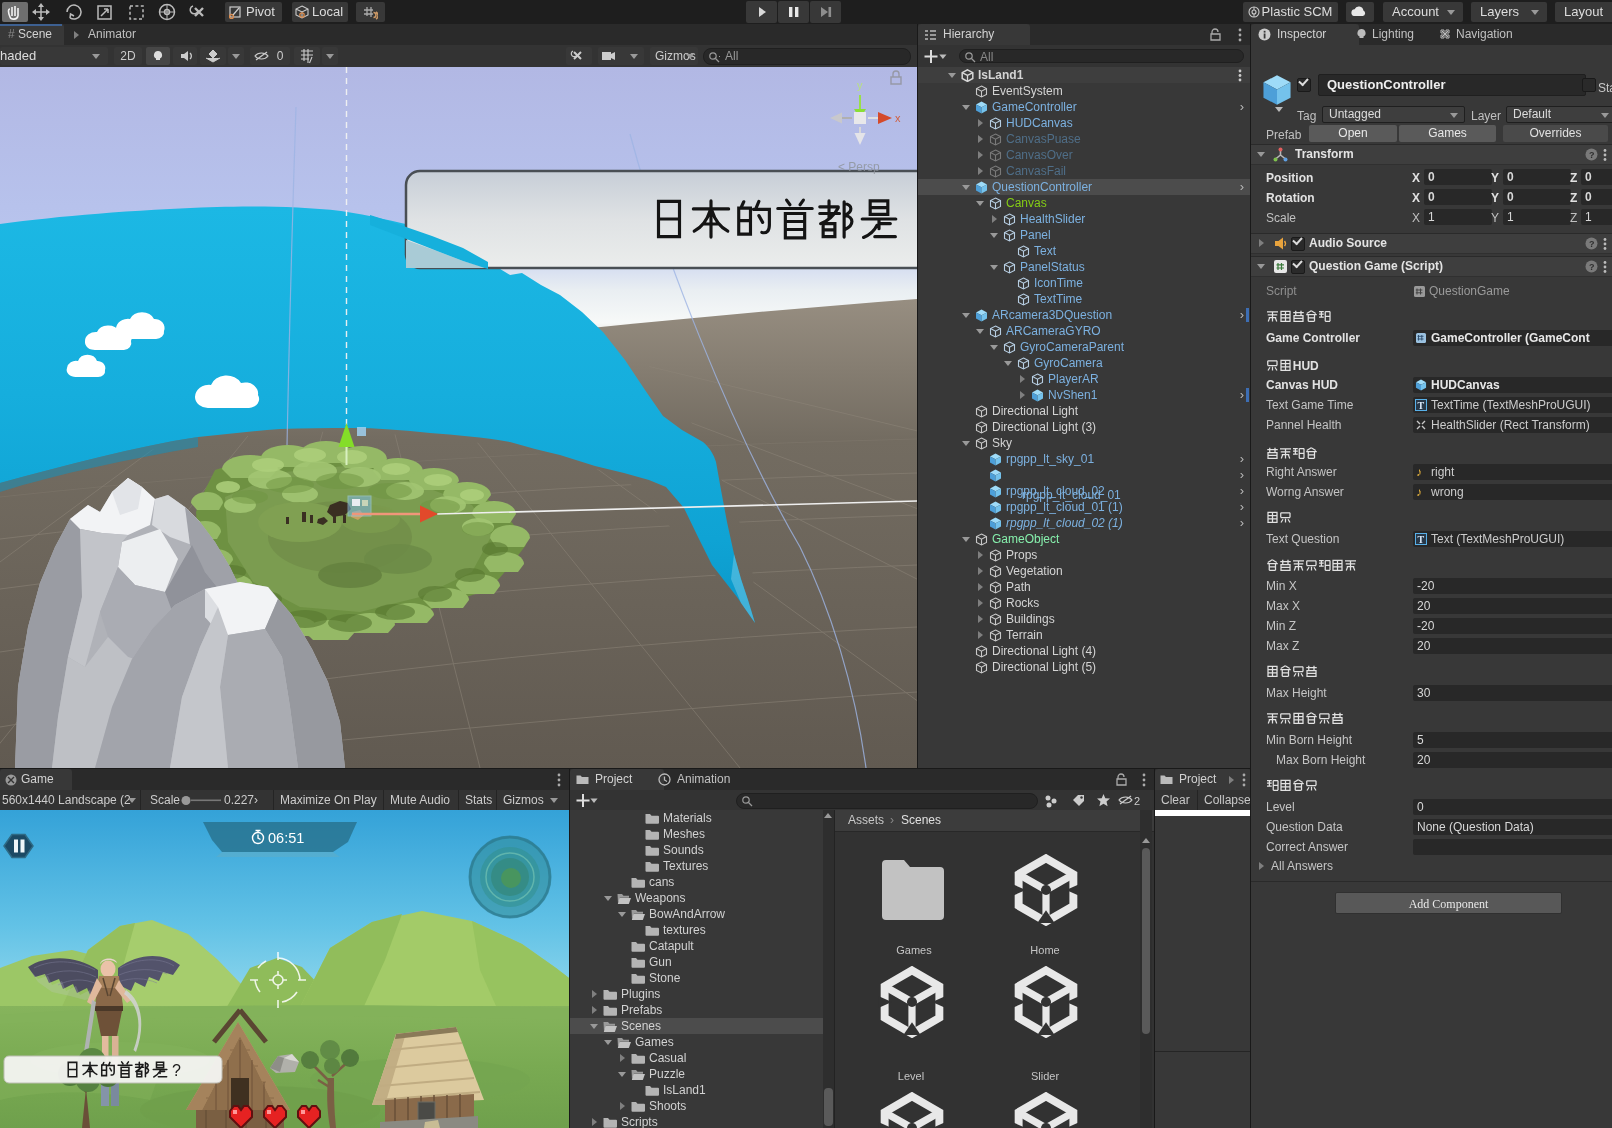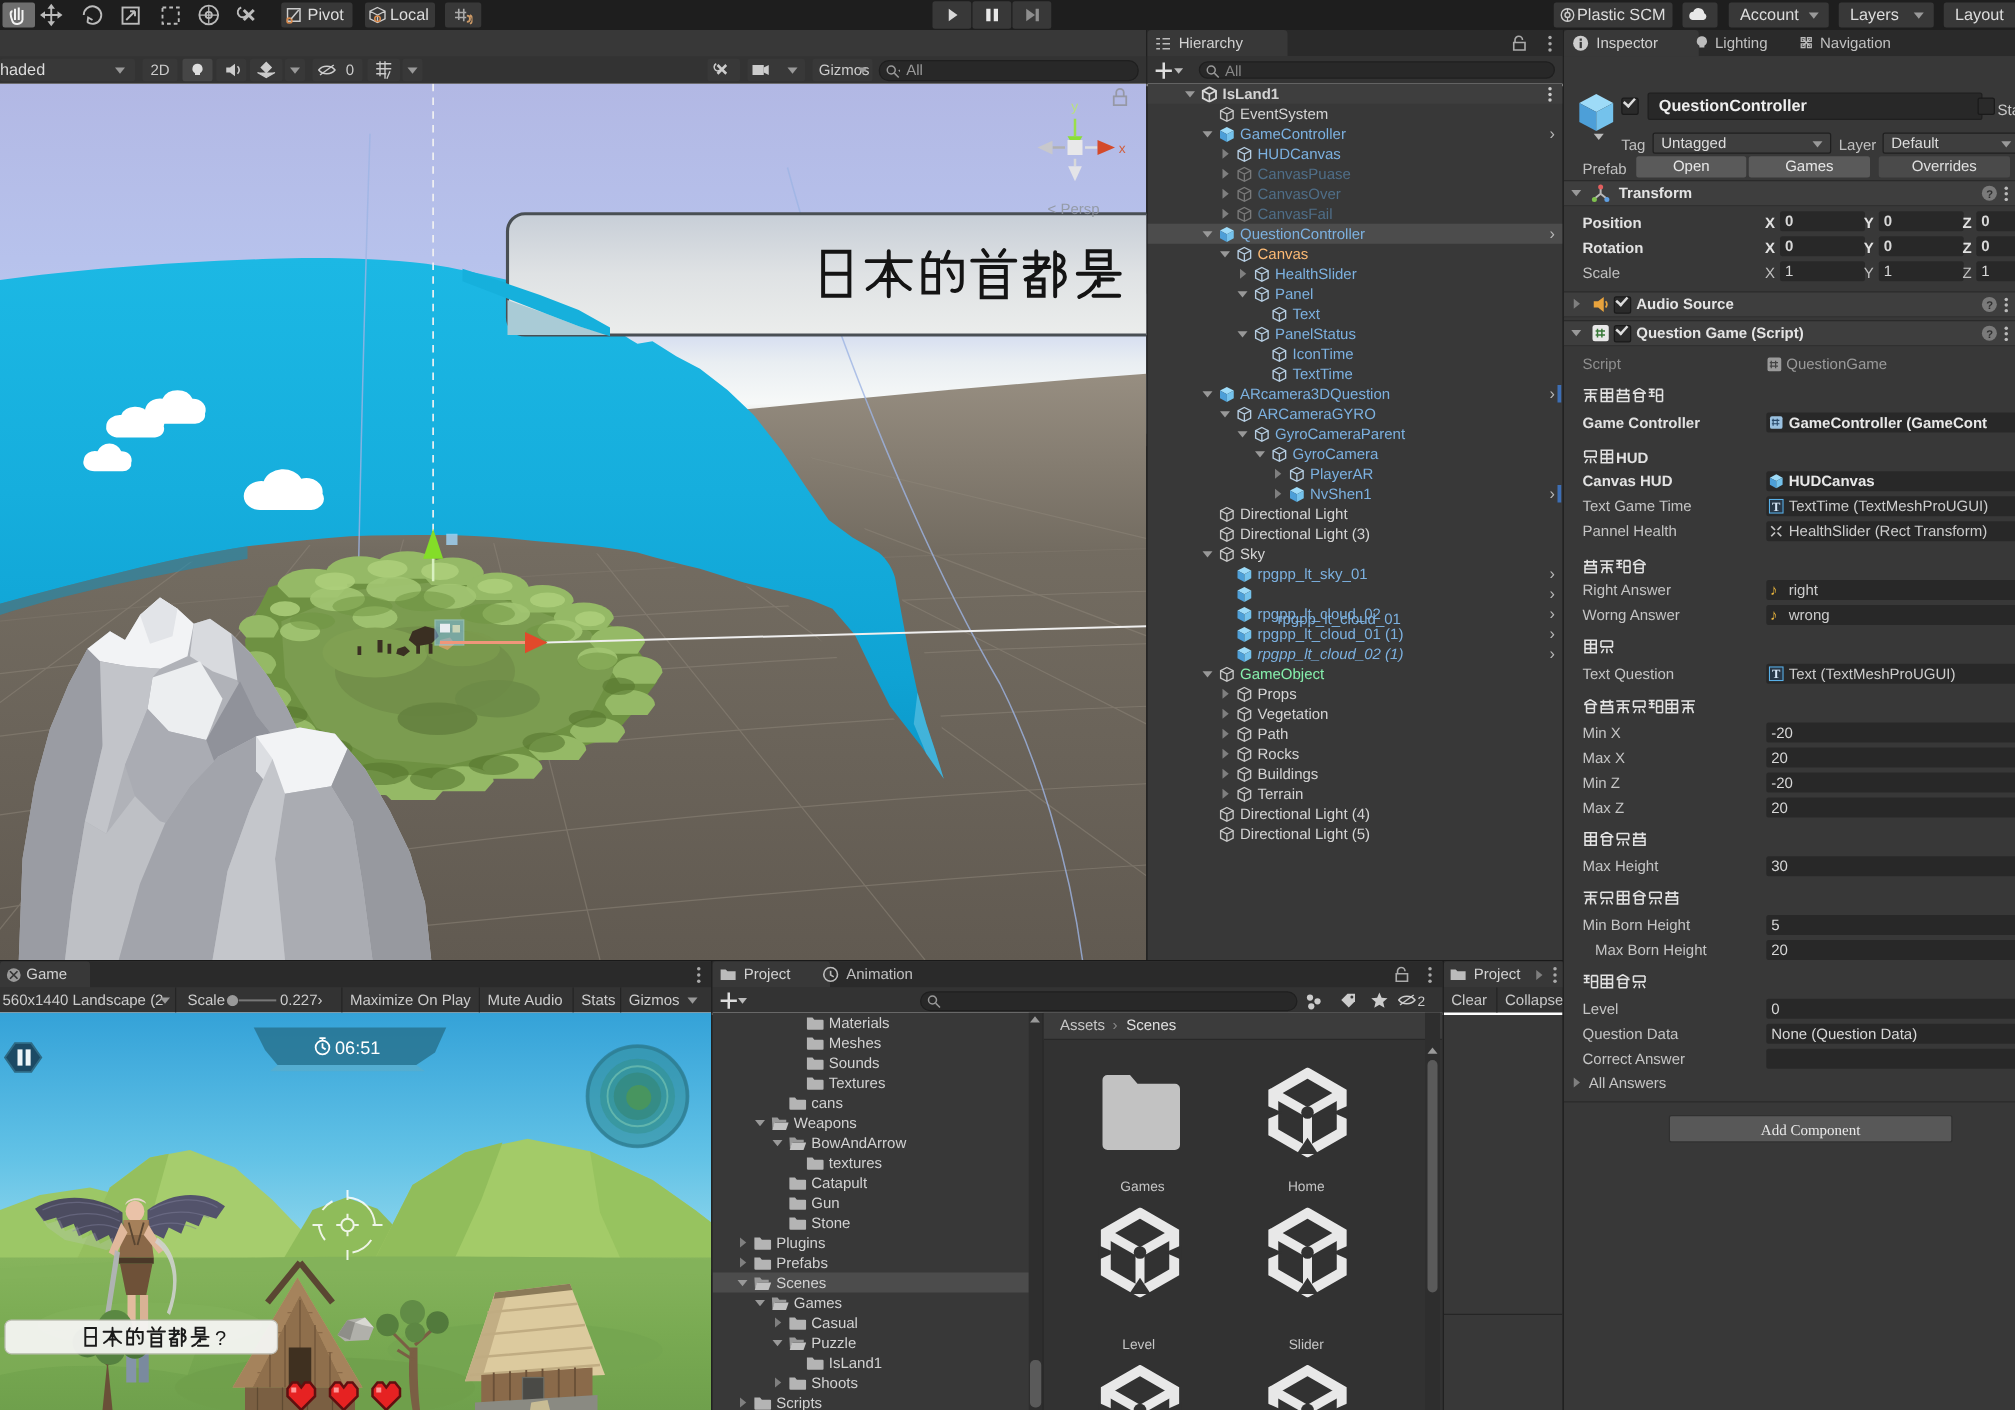--- a/index.html
+++ b/index.html
@@ -4,21 +4,21 @@
 html,body{margin:0;padding:0;background:#191919;}
 body{width:1612px;height:1128px;position:relative;overflow:hidden;
  font-family:"Liberation Sans",sans-serif;color:#cfcfcf;font-size:12px;
  -webkit-font-smoothing:antialiased;}
 .abs{position:absolute;}
 .panel{position:absolute;background:#383838;}
 .tabbar{position:absolute;left:0;right:0;top:0;height:21px;background:#2a2a2a;}
 .tab{position:absolute;top:0;height:21px;background:#383838;color:#d2d2d2;
  font-size:12px;line-height:21px;padding:0 8px;border-radius:3px 3px 0 0;}
 .tab.in{background:transparent;color:#c0c0c0;}
-.tbar{position:absolute;left:0;right:0;background:#333333;border-bottom:2px solid #ffffff;}
+.tbar{position:absolute;left:0;right:0;background:#333333;border-bottom:6px solid #ffffff;}
 .btn{background:#383838;border-radius:2px;color:#c8c8c8;text-align:center;position:absolute;}
 .fld{background:#282828;border:1px solid #1f1f1f;border-radius:2px;position:absolute;color:#d2d2d2;}
 .srch{background:#282828;border:1px solid #1f1f1f;border-radius:8px;position:absolute;color:#777;}
 .row{position:absolute;left:0;right:0;height:16px;line-height:16px;white-space:nowrap;}
 .sep{position:absolute;background:#242424;width:1px;}
 svg{display:block;}
 .ilab{position:absolute;color:#c5c5c5;font-size:12px;line-height:16px;white-space:nowrap;}
 .ival{position:absolute;font-size:12px;line-height:16px;color:#cfcfcf;white-space:nowrap;overflow:hidden;}
 .ifld{position:absolute;background:#282828;border-radius:2px;font-size:12px;line-height:16px;color:#d8d8d8;padding:0 4px;white-space:nowrap;overflow:hidden;}
 .chk{position:absolute;width:12px;height:12px;background:#2a2a2a;border:1px solid #1a1a1a;border-radius:2px;}
@@ -99,20 +99,25 @@
       <svg width="28" height="20">
         <path d="M8 14 a3.4 3.4 0 0 1 .6-6.7 a4.6 4.6 0 0 1 8.8 1.2 a2.9 2.9 0 0 1 -0.6 5.5 Z" fill="#e8e8e8"></path>
       </svg>
     </div>
 <div class="btn" style="left:1383px;top:2px;width:80px;height:20px;line-height:20px;font-size:13px;color:#ddd;text-align:left;padding-left:9px;box-sizing:border-box;">Account<span class="tri trid" style="right:8px;top:8px;"></span></div>
 <div class="btn" style="left:1471px;top:2px;width:76px;height:20px;line-height:20px;font-size:13px;color:#ddd;text-align:left;padding-left:9px;box-sizing:border-box;">Layers<span class="tri trid" style="right:8px;top:8px;"></span></div>
 <div class="btn" style="left:1555px;top:2px;width:70px;height:20px;line-height:20px;font-size:13px;color:#ddd;text-align:left;padding-left:9px;box-sizing:border-box;">Layout</div>
 </div>
 
 <div class="panel" style="left:0;top:24px;width:917px;height:744px;" id="scenepanel">
+<div class="tabbar">
+      <div class="tab" style="left:0;width:48px;"><span style="color:#888">#</span> Scene</div>
+<div class="abs" style="left:0;top:0;width:62px;height:2px;background:#3d6091;"></div>
+<div class="tab in" style="left:66px;width:90px;"><span class="tri trir" style="position:absolute;left:8px;top:7px;"></span><span style="margin-left:14px">Animator</span></div>
+    </div>
 <div class="tbar" style="top:21px;height:22px;background:#333;">
  <div class="abs" style="left:0;top:2px;width:108px;height:18px;background:#383838;border-radius:2px;color:#ddd;line-height:18px;font-size:13px;">haded<span class="tri trid" style="right:8px;top:7px;"></span></div>
  <div class="btn" style="left:114px;top:2px;width:28px;height:18px;line-height:18px;font-size:12px;color:#ccc;">2D</div>
  <div class="btn" style="left:146px;top:2px;width:24px;height:18px;background:#464646;">
         <svg width="24" height="18">
           <path d="M12 4 a4 4 0 0 1 2 7.5 l0 1.5 h-4 l0 -1.5 a4 4 0 0 1 2 -7.5 Z M10.5 14.5 h3" fill="#ddd"></path>
         </svg>
       </div>
  <div class="btn" style="left:173px;top:2px;width:24px;height:18px;">
         <svg width="24" height="18">
@@ -453,21 +458,21 @@
           <use href="#icubeb"></use>
         </svg>
         <span style="position:absolute;left:74px;color:#7cb1e0;">QuestionController</span>
         <span style="position:absolute;right:6px;top:0;color:#b8b8b8;font-size:13px;">›</span>
       </div>
 <div class="row" style="top:128px;">
         <span class="tri trid" style="left:58px;top:6px;"></span>
         <svg class="abs" style="left:71px;top:2px" width="13" height="13">
           <use href="#icubeo2"></use>
         </svg>
-        <span style="position:absolute;left:88px;color:#fdba74;">Canvas</span>
+        <span style="position:absolute;left:88px;color:#84cc16;">Canvas</span>
       </div>
 <div class="row" style="top:144px;">
         <span class="tri trir" style="left:74px;top:4px;"></span>
         <svg class="abs" style="left:85px;top:2px" width="13" height="13">
           <use href="#icubeo2"></use>
         </svg>
         <span style="position:absolute;left:102px;color:#7cb1e0;">HealthSlider</span>
       </div>
 <div class="row" style="top:160px;">
         <span class="tri trid" style="left:72px;top:6px;"></span>

